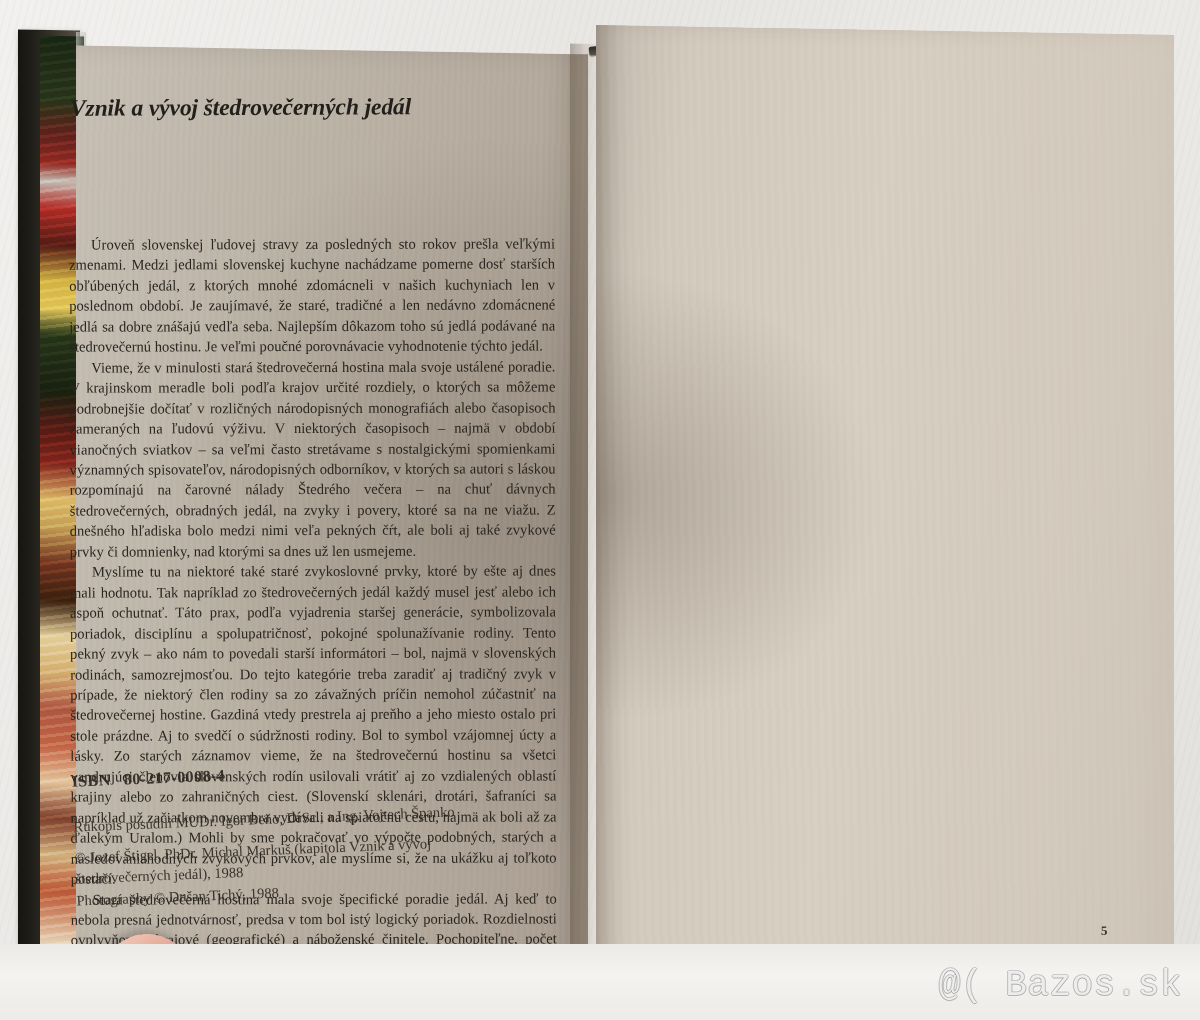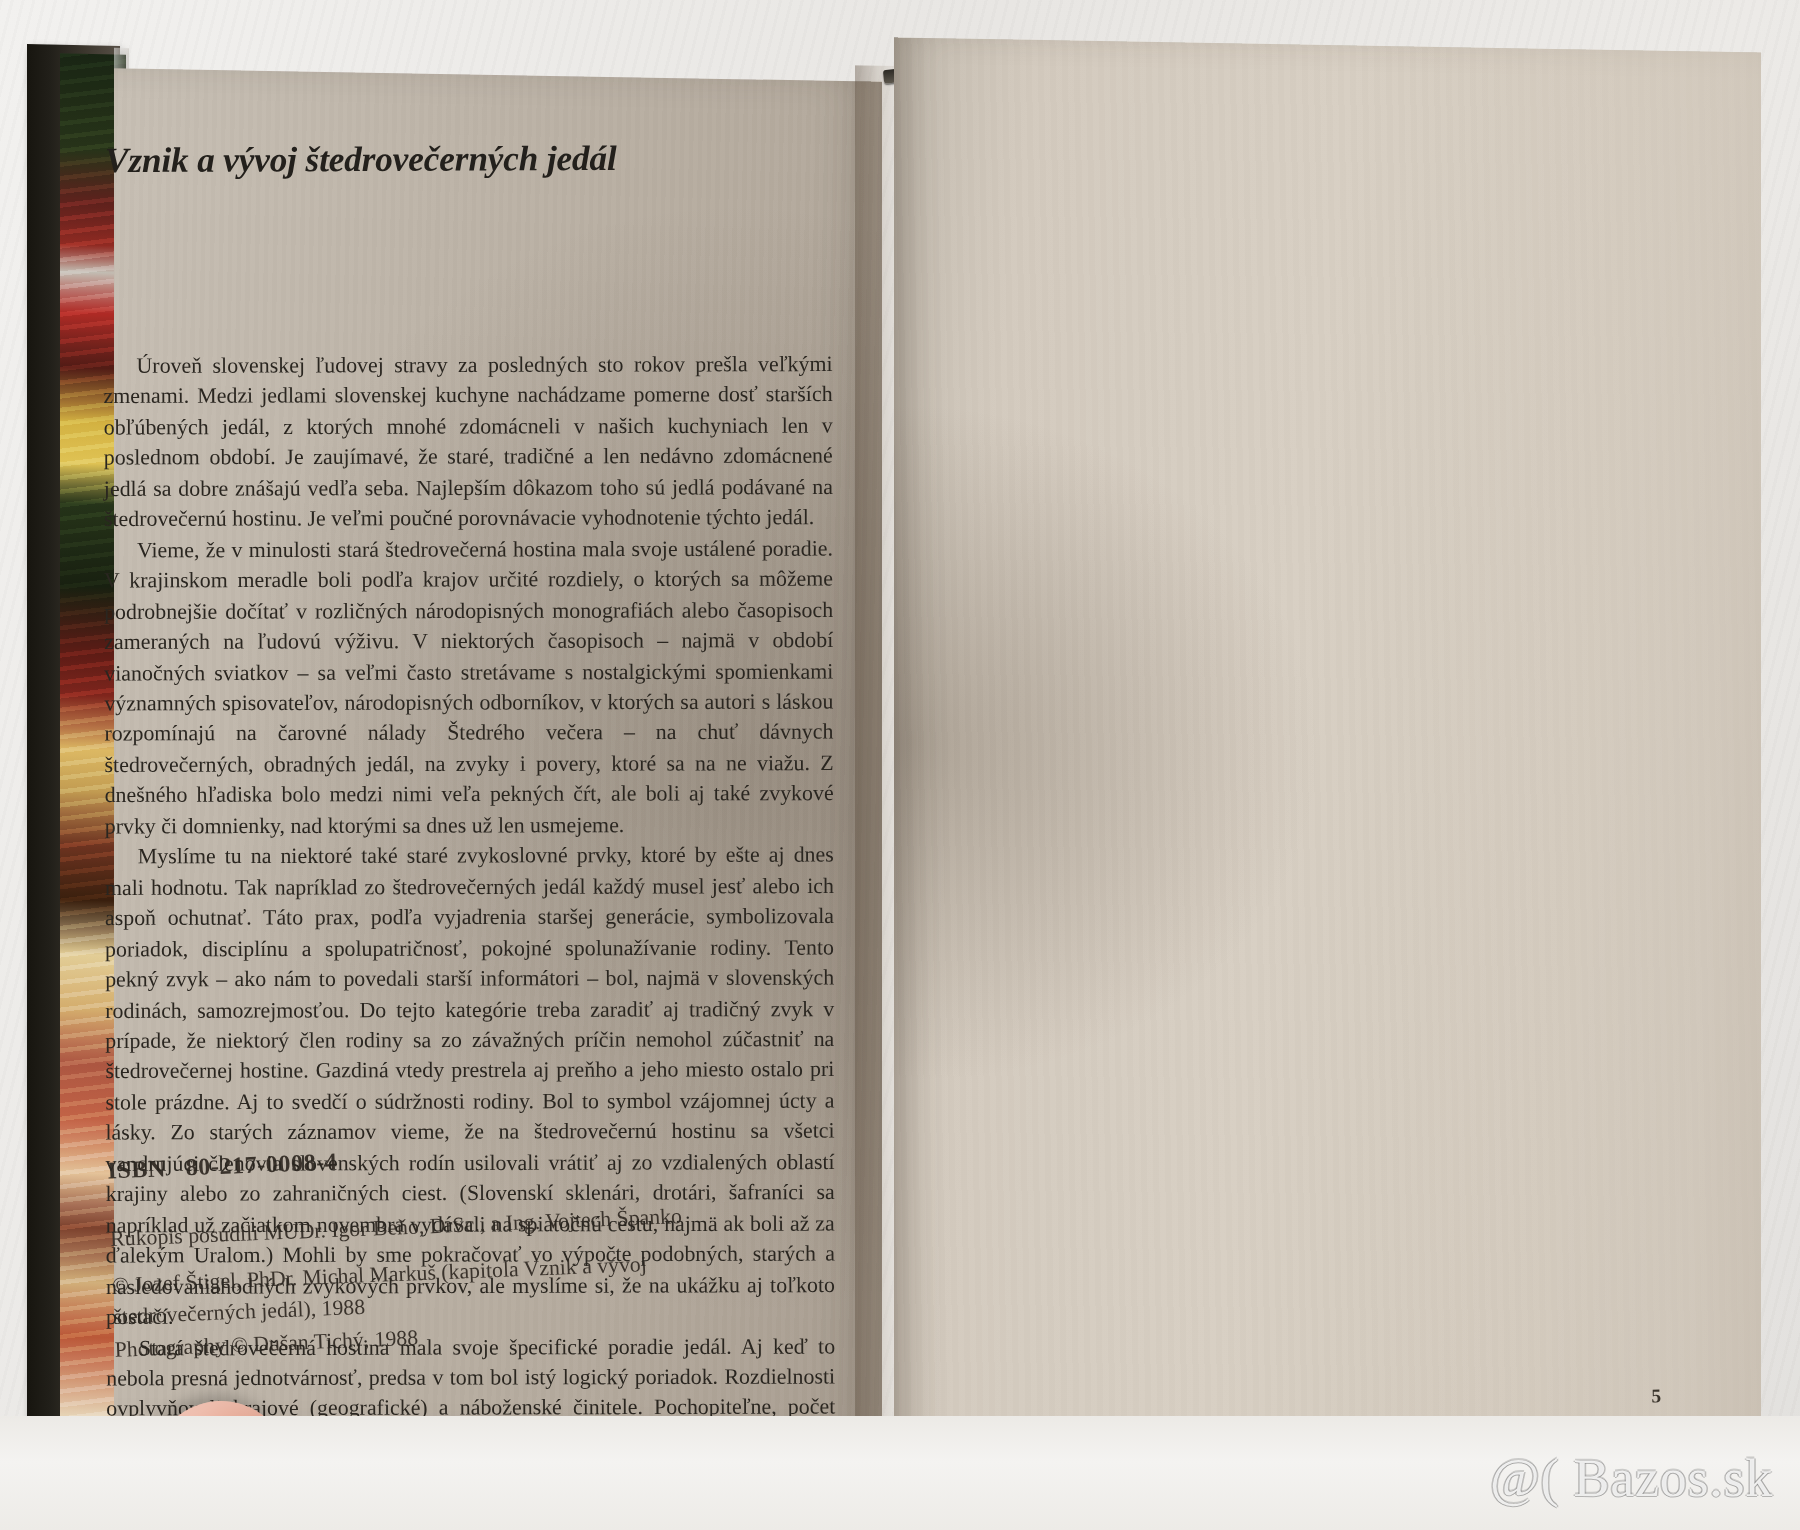--- a/index.html
+++ b/index.html
@@ -278,21 +278,21 @@
     width: 1200px;
     height: 76px;
     background: linear-gradient(180deg,#eceae6 0%, #f4f3f1 40%, #edebe7 100%);
   }
 
   
   .watermark {
     position: absolute;
     right: 18px;
     bottom: 14px;
-    font-family: Liberation Serif, serif;
+    font-family: Liberation Mono, monospace;
     font-size: 36px;
     letter-spacing: .5px;
     color: rgba(255,255,255,.85);
     text-shadow:
       0 1px 0 rgba(120,120,120,.55),
       0 -1px 0 rgba(120,120,120,.35),
       1px 0 0 rgba(120,120,120,.45),
       -1px 0 0 rgba(120,120,120,.45);
     opacity: .92;
     white-space: nowrap;

